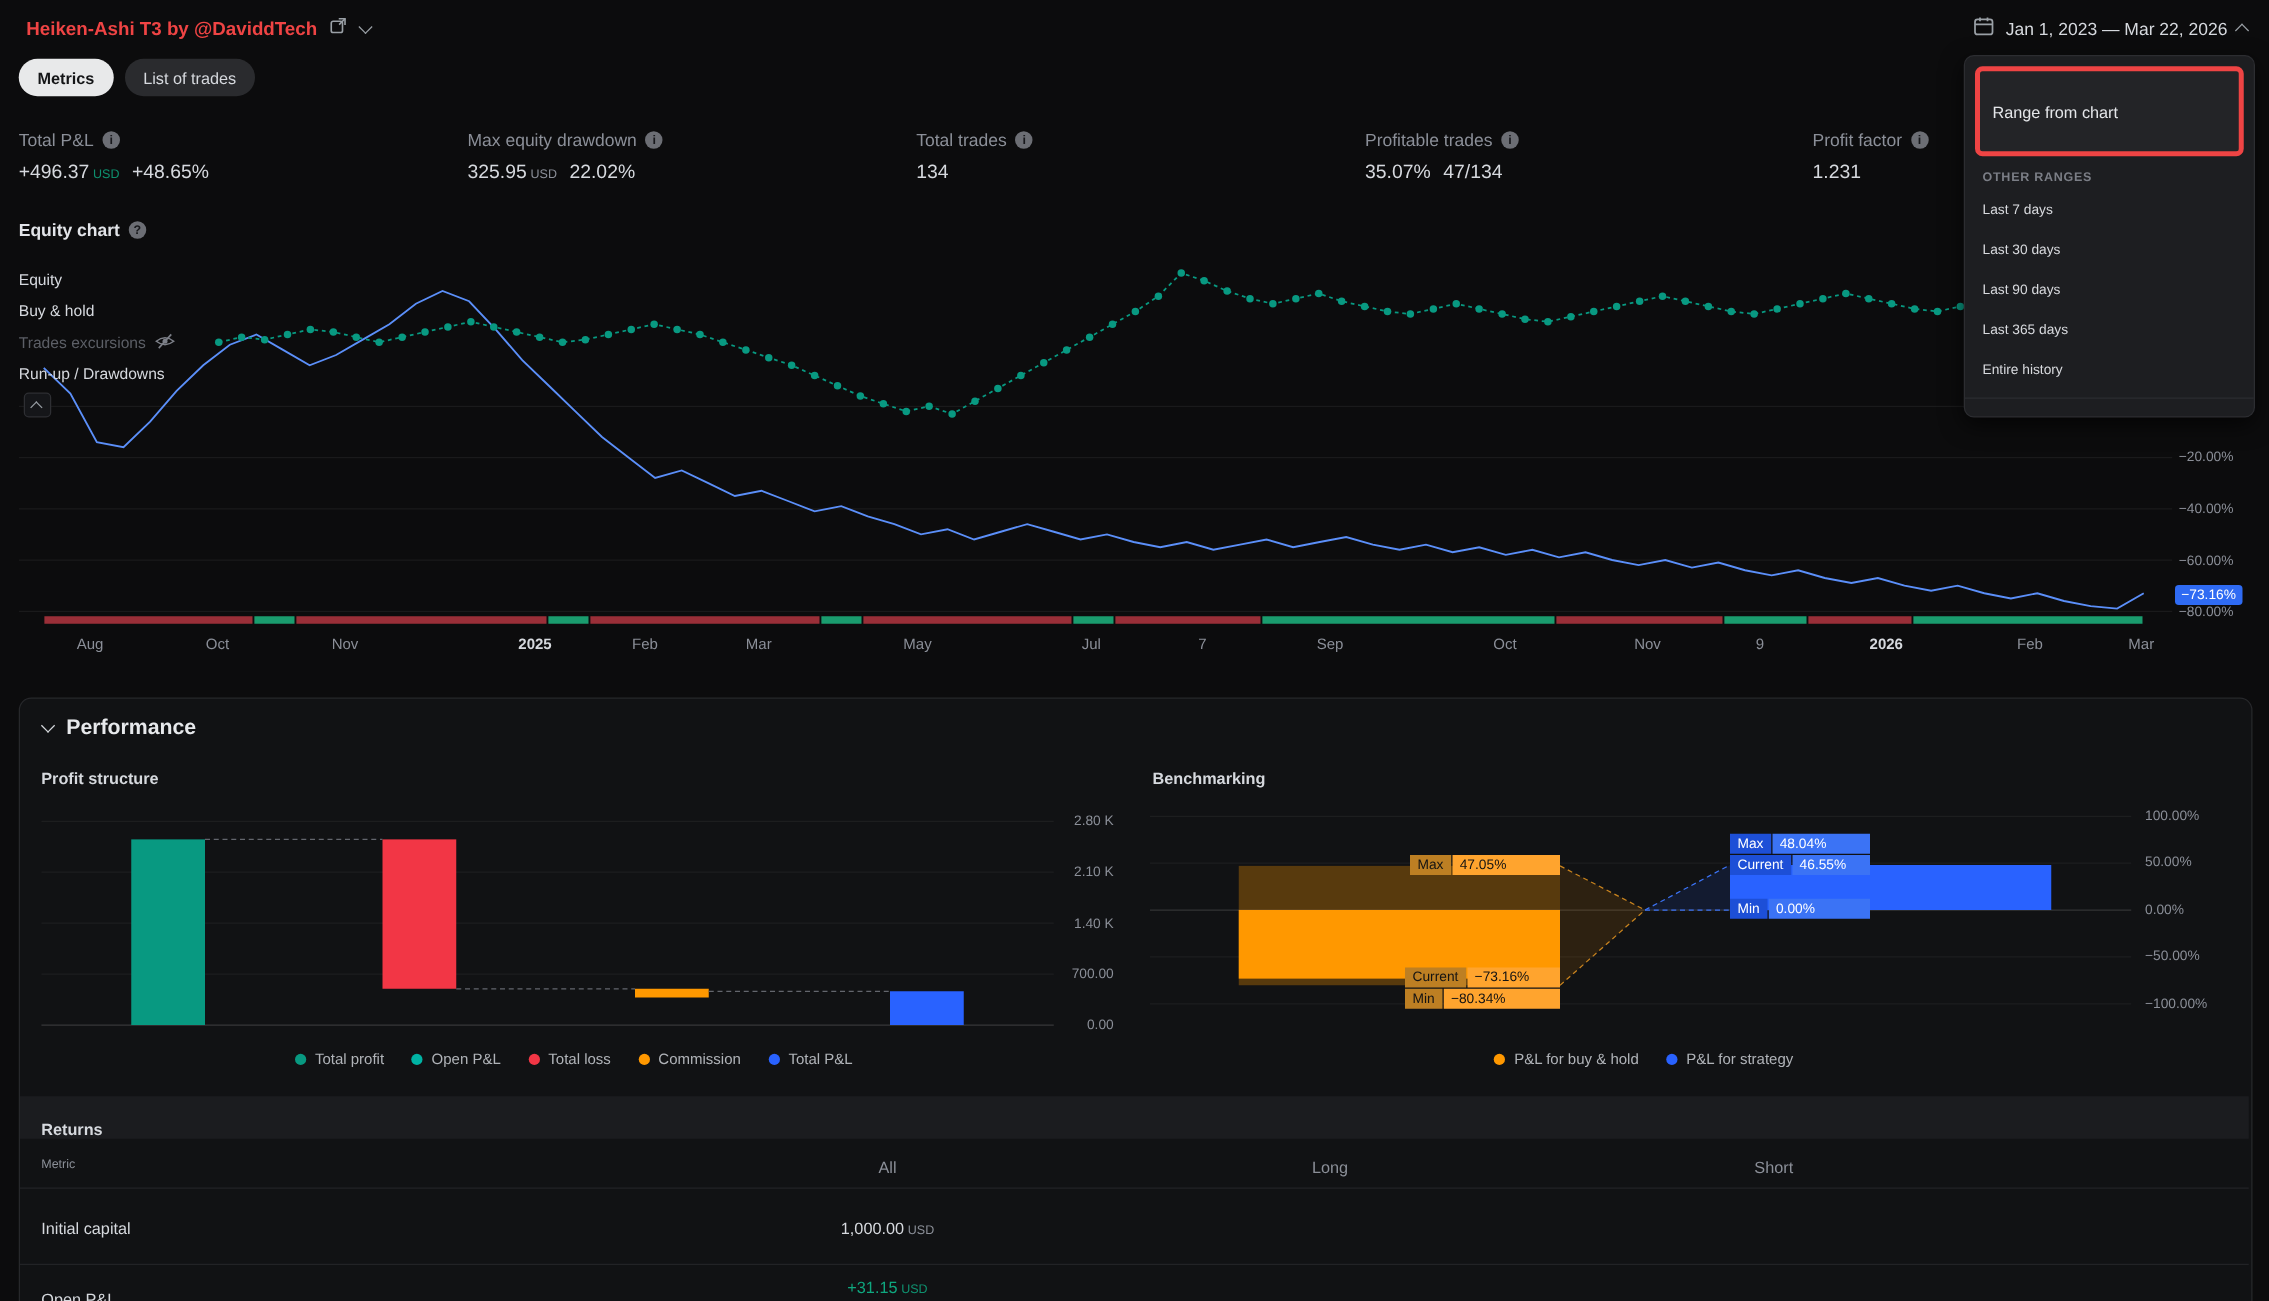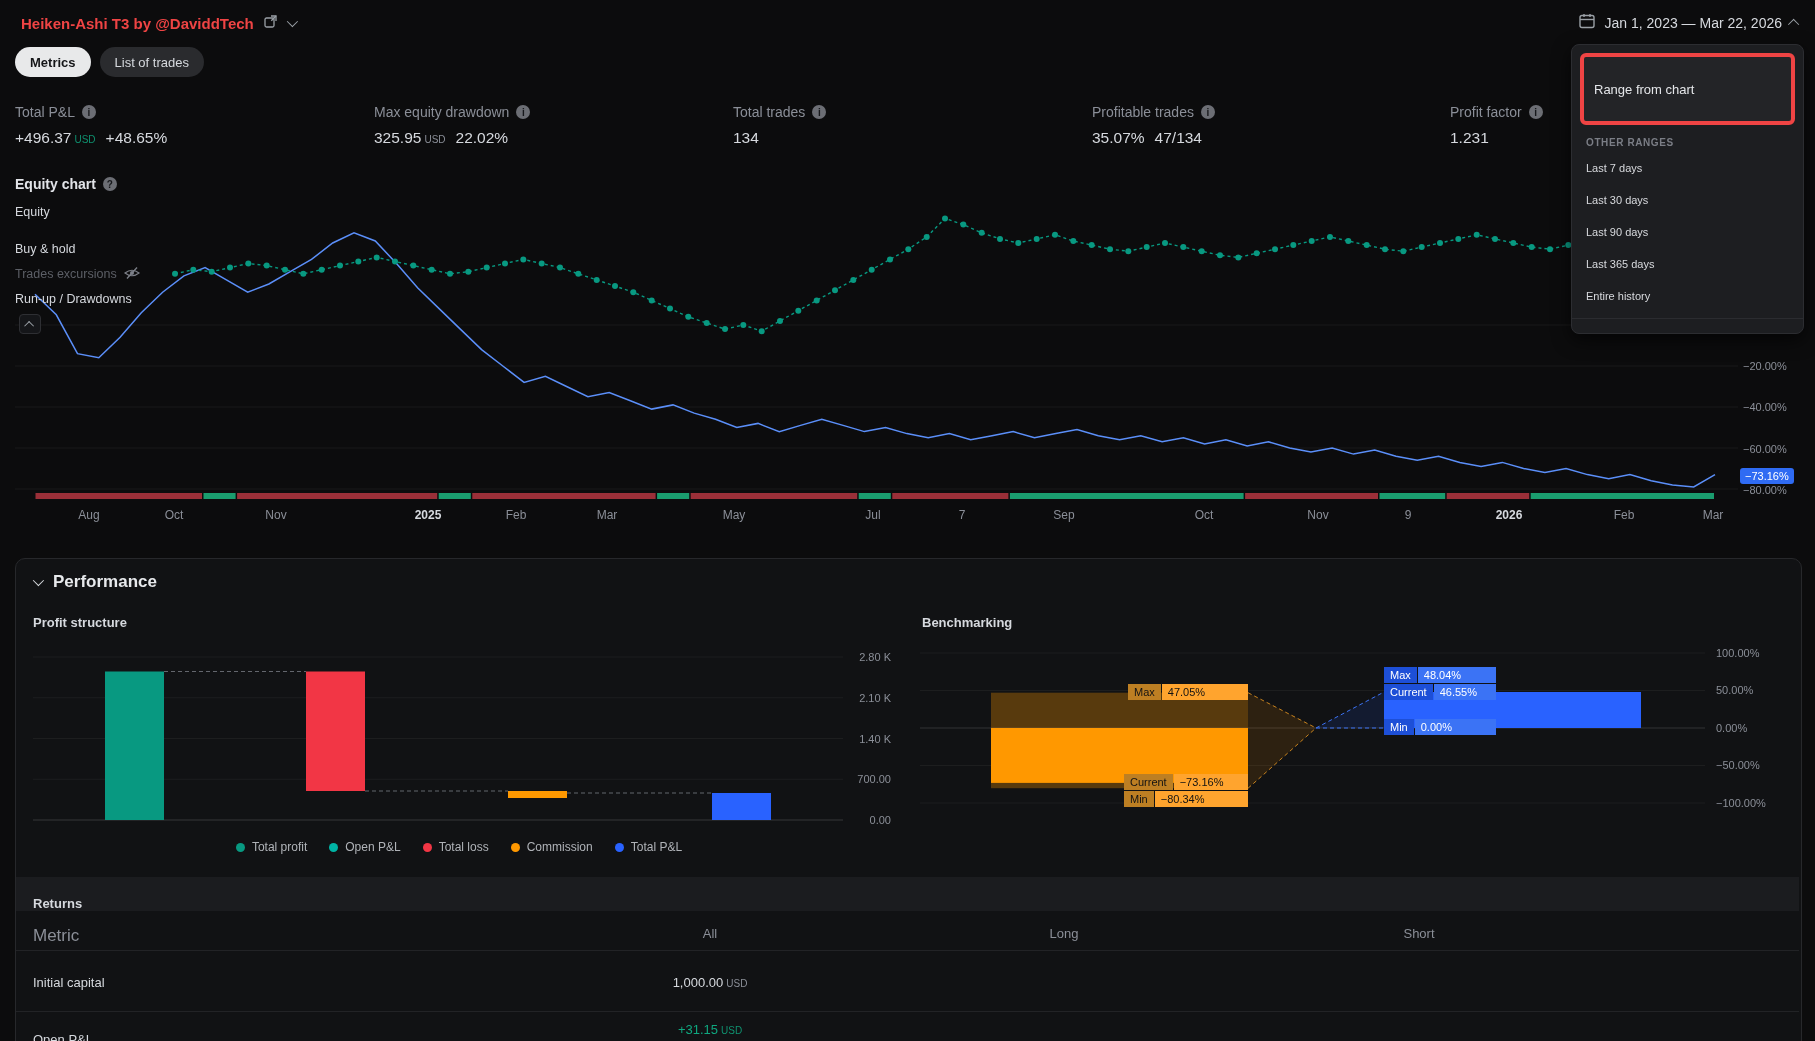--- a/index.html
+++ b/index.html
@@ -63,21 +63,21 @@
   .badge2{position:absolute;display:flex;height:16px;font-size:11px;line-height:16px;z-index:2;}
   .badge2 .bl{padding:0 6px;flex:none;}
   .badge2 .bv{flex:1;text-align:left;padding:0 6px;margin-left:1px;}
   .badge2.orange .bl{background:#bd7f23;color:#131313;}
   .badge2.orange .bv{background:#ffa42e;color:#131313;}
   .badge2.blue .bl{background:#1d4fd7;color:#fff;}
   .badge2.blue .bv{background:#3b73f5;color:#fff;}
   
   .ret-strip{left:16px;top:877px;width:1783px;height:34px;background:#1b1c1f;display:flex;align-items:flex-end;}
   .ret-strip span{margin-left:17px;font-size:13px;font-weight:700;color:#d6d9de;}
-  .col-head{font-size:17px;color:#8b8f98;}
+  .col-head{font-size:10px;color:#8b8f98;}
   .divider{left:16px;width:1783px;height:1px;background:#222326;}
   .row-label{font-size:13px;color:#d6d9de;}
   .cell{transform:translateX(-50%);font-size:13px;white-space:nowrap;}
   .cell .u{font-size:10px;margin-left:3px;color:#8b8f98;}
   .cell.green .u{color:#0fa77f;opacity:.85;}
 </style>
 </head>
 <body>
 
 <div class="screen">
@@ -270,21 +270,21 @@
       <circle cx="1571.7" cy="36.0" r="3" fill="#089981"></circle>
       <circle cx="1590.0" cy="31.9" r="3" fill="#089981"></circle>
       <circle cx="1608.3" cy="36.0" r="3" fill="#089981"></circle>
       <circle cx="1626.7" cy="31.9" r="3" fill="#089981"></circle>
       <circle cx="1645.0" cy="27.8" r="3" fill="#089981"></circle>
       <circle cx="1663.3" cy="23.7" r="3" fill="#089981"></circle>
       <circle cx="1681.7" cy="27.8" r="3" fill="#089981"></circle>
       <circle cx="1700.0" cy="29.8" r="3" fill="#089981"></circle>
     </svg>
 
-  <div class="abs eq-legend" style="left:15px;top:204px">Equity</div>
+  <div class="abs eq-legend" style="left:15px;top:216px">Equity</div>
   <div class="abs eq-legend" style="left:15px;top:241px">Buy &amp; hold</div>
   <div class="abs eq-legend dim" style="left:15px;top:266px">
     <span>Trades excursions</span>
     <span>
       <svg width="16" height="14" viewBox="0 0 16 14">
           <path d="M1 7 Q8 1.5 15 7 Q8 12.5 1 7 Z" fill="none" stroke="#7d8088" stroke-width="1.2"></path>
           <circle cx="8" cy="7" r="2" fill="#7d8088"></circle>
           <line x1="3" y1="12.5" x2="13" y2="1.5" stroke="#7d8088" stroke-width="1.3"></line>
         </svg>
     </span>
@@ -296,21 +296,21 @@
   </div>
 
   <div class="abs eq-ylabel" style="top:325px">0.00%</div>
   <div class="abs eq-ylabel" style="top:366px">−20.00%</div>
   <div class="abs eq-ylabel" style="top:407px">−40.00%</div>
   <div class="abs eq-ylabel" style="top:449px">−60.00%</div>
   <div class="abs eq-ylabel" style="top:490px">−80.00%</div>
   <div class="abs dd-badge">−73.16%</div>
 
   <div id="x-axis" class="abs" style="left:15px;top:508px;width:1723px;height:18px">
-      <div class="x-label" style="left: 57px; margin-left: 17px;">Aug</div>
+      <div class="x-label" style="left: 57px;">Aug</div>
       <div class="x-label" style="left: 159px;">Oct</div>
       <div class="x-label" style="left: 261px;">Nov</div>
       <div class="x-label bold" style="left: 413px;">2025</div>
       <div class="x-label" style="left: 501px;">Feb</div>
       <div class="x-label" style="left: 592px;">Mar</div>
       <div class="x-label" style="left: 719px;">May</div>
       <div class="x-label" style="left: 858px;">Jul</div>
       <div class="x-label" style="left: 947px;">7</div>
       <div class="x-label" style="left: 1049px;">Sep</div>
       <div class="x-label" style="left: 1189px;">Oct</div>
@@ -427,20 +427,30 @@
     <span class="bl">Min</span>
       <span class="bv">0.00%</span>
   </div>
 
   <div class="abs bm-ylabel" style="top:653px">100.00%</div>
   <div class="abs bm-ylabel" style="top:690px">50.00%</div>
   <div class="abs bm-ylabel" style="top:728px">0.00%</div>
   <div class="abs bm-ylabel" style="top:765px">−50.00%</div>
   <div class="abs bm-ylabel" style="top:803px">−100.00%</div>
 
+  <div id="bench-legend" class="abs legend-row" style="left:920px;top:840px;width:790px">
+      <div class="leg-item">
+        <span class="dot" style="background: rgb(255, 152, 0);"></span>
+        <span>P&amp;L for buy &amp; hold</span>
+      </div>
+      <div class="leg-item">
+        <span class="dot" style="background: rgb(41, 98, 255);"></span>
+        <span>P&amp;L for strategy</span>
+      </div>
+    </div>
 
   <div class="abs ret-strip">
     <span>Returns</span>
   </div>
   <div class="abs col-head" style="left:33px;top:926px">Metric</div>
   <div class="abs col-head cell" style="left:710px;top:926px">All</div>
   <div class="abs col-head cell" style="left:1064px;top:926px">Long</div>
   <div class="abs col-head cell" style="left:1419px;top:926px">Short</div>
   <div class="abs divider" style="top:950px"></div>
 

